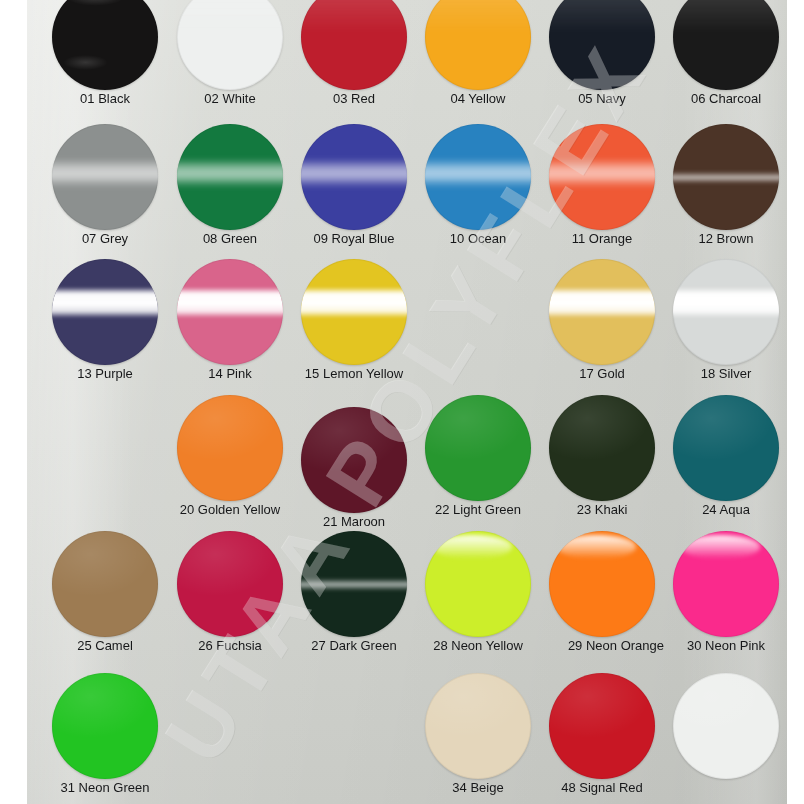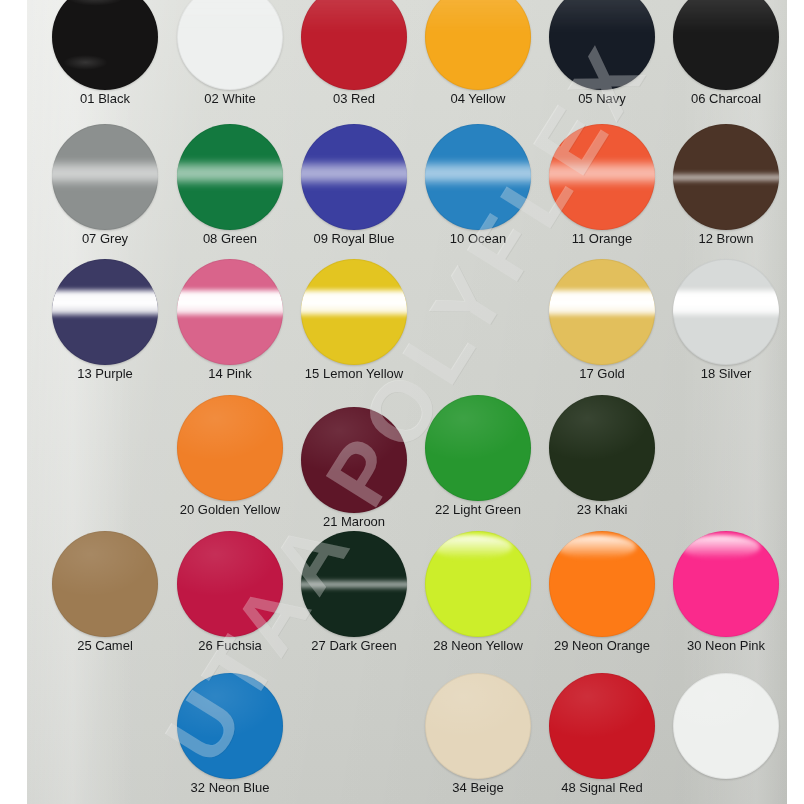--- a/index.html
+++ b/index.html
@@ -289,20 +289,28 @@
           <div class="swatch-label">22 Light Green</div>
         </div>
         <div class="swatch-cell" style="left: 513px; top: 395px;">
           <div class="swatch-disc-wrap">
             <div class="swatch-disc" title="23 Khaki" style="background: rgb(34, 48, 27);">
               <div class="gloss-band" style="top: 0px; height: 100%; background: radial-gradient(70% 55% at 38% 22%, rgba(255, 255, 255, 0.1), rgba(255, 255, 255, 0) 72%);"></div>
             </div>
           </div>
           <div class="swatch-label">23 Khaki</div>
         </div>
+        <div class="swatch-cell" style="left: 637px; top: 395px;">
+          <div class="swatch-disc-wrap">
+            <div class="swatch-disc" title="24 Aqua" style="background: rgb(18, 98, 107);">
+              <div class="gloss-band" style="top: 0px; height: 100%; background: radial-gradient(70% 55% at 38% 22%, rgba(255, 255, 255, 0.1), rgba(255, 255, 255, 0) 72%);"></div>
+            </div>
+          </div>
+          <div class="swatch-label">24 Aqua</div>
+        </div>
         <div class="swatch-cell" style="left: 16px; top: 531px;">
           <div class="swatch-disc-wrap">
             <div class="swatch-disc" title="25 Camel" style="background: rgb(157, 123, 82);">
               <div class="gloss-band" style="top: 0px; height: 100%; background: radial-gradient(70% 55% at 38% 22%, rgba(255, 255, 255, 0.1), rgba(255, 255, 255, 0) 72%);"></div>
             </div>
           </div>
           <div class="swatch-label">25 Camel</div>
         </div>
         <div class="swatch-cell" style="left: 141px; top: 531px;">
           <div class="swatch-disc-wrap">
@@ -321,43 +329,43 @@
           <div class="swatch-label">27 Dark Green</div>
         </div>
         <div class="swatch-cell" style="left: 389px; top: 531px;">
           <div class="swatch-disc-wrap">
             <div class="swatch-disc" title="28 Neon Yellow" style="background: rgb(204, 238, 42);">
               <div class="gloss-band" style="top: 4%; height: 22%; left: 8%; width: 74%; border-radius: 50%; background: linear-gradient(rgba(255, 255, 255, 0.95) 0%, rgba(255, 255, 255, 0.55) 45%, rgba(255, 255, 255, 0) 100%); filter: blur(2px);"></div>
             </div>
           </div>
           <div class="swatch-label">28 Neon Yellow</div>
         </div>
-        <div class="swatch-cell" style="left: 513px; top: 531px;">
+        <div class="swatch-cell" style="left: 513px; top: 531px; text-align: right;">
           <div class="swatch-disc-wrap">
             <div class="swatch-disc" title="29 Neon Orange" style="background: rgb(253, 122, 22);">
               <div class="gloss-band" style="top: 4%; height: 22%; left: 8%; width: 74%; border-radius: 50%; background: linear-gradient(rgba(255, 255, 255, 0.95) 0%, rgba(255, 255, 255, 0.55) 45%, rgba(255, 255, 255, 0) 100%); filter: blur(2px);"></div>
             </div>
           </div>
           <div class="swatch-label">29 Neon Orange</div>
         </div>
         <div class="swatch-cell" style="left: 637px; top: 531px;">
           <div class="swatch-disc-wrap">
             <div class="swatch-disc" title="30 Neon Pink" style="background: rgb(250, 42, 140);">
               <div class="gloss-band" style="top: 4%; height: 22%; left: 8%; width: 74%; border-radius: 50%; background: linear-gradient(rgba(255, 255, 255, 0.95) 0%, rgba(255, 255, 255, 0.55) 45%, rgba(255, 255, 255, 0) 100%); filter: blur(2px);"></div>
             </div>
           </div>
           <div class="swatch-label">30 Neon Pink</div>
         </div>
-        <div class="swatch-cell" style="left: 141px; top: 673px;">
-          <div class="swatch-disc-wrap">
-            <div class="swatch-disc" title="32 Neon Blue" style="background: rgb(22, 119, 190);">
-              <div class="gloss-band" style="top: 0px; height: 100%; background: radial-gradient(70% 55% at 38% 22%, rgba(255, 255, 255, 0.1), rgba(255, 255, 255, 0) 72%);"></div>
-            </div>
-          </div>
-          <div class="swatch-label">32 Neon Blue</div>
+        <div class="swatch-cell" style="left: 16px; top: 673px;">
+          <div class="swatch-disc-wrap">
+            <div class="swatch-disc" title="31 Neon Green" style="background: rgb(34, 196, 34);">
+              <div class="gloss-band" style="top: 0px; height: 100%; background: radial-gradient(70% 55% at 38% 22%, rgba(255, 255, 255, 0.1), rgba(255, 255, 255, 0) 72%);"></div>
+            </div>
+          </div>
+          <div class="swatch-label">31 Neon Green</div>
         </div>
         <div class="swatch-cell" style="left: 389px; top: 673px;">
           <div class="swatch-disc-wrap">
             <div class="swatch-disc" title="34 Beige" style="background: rgb(228, 214, 187);">
               <div class="gloss-band" style="top: 0px; height: 100%; background: radial-gradient(70% 55% at 38% 22%, rgba(255, 255, 255, 0.1), rgba(255, 255, 255, 0) 72%);"></div>
             </div>
           </div>
           <div class="swatch-label">34 Beige</div>
         </div>
         <div class="swatch-cell" style="left: 513px; top: 673px;">

